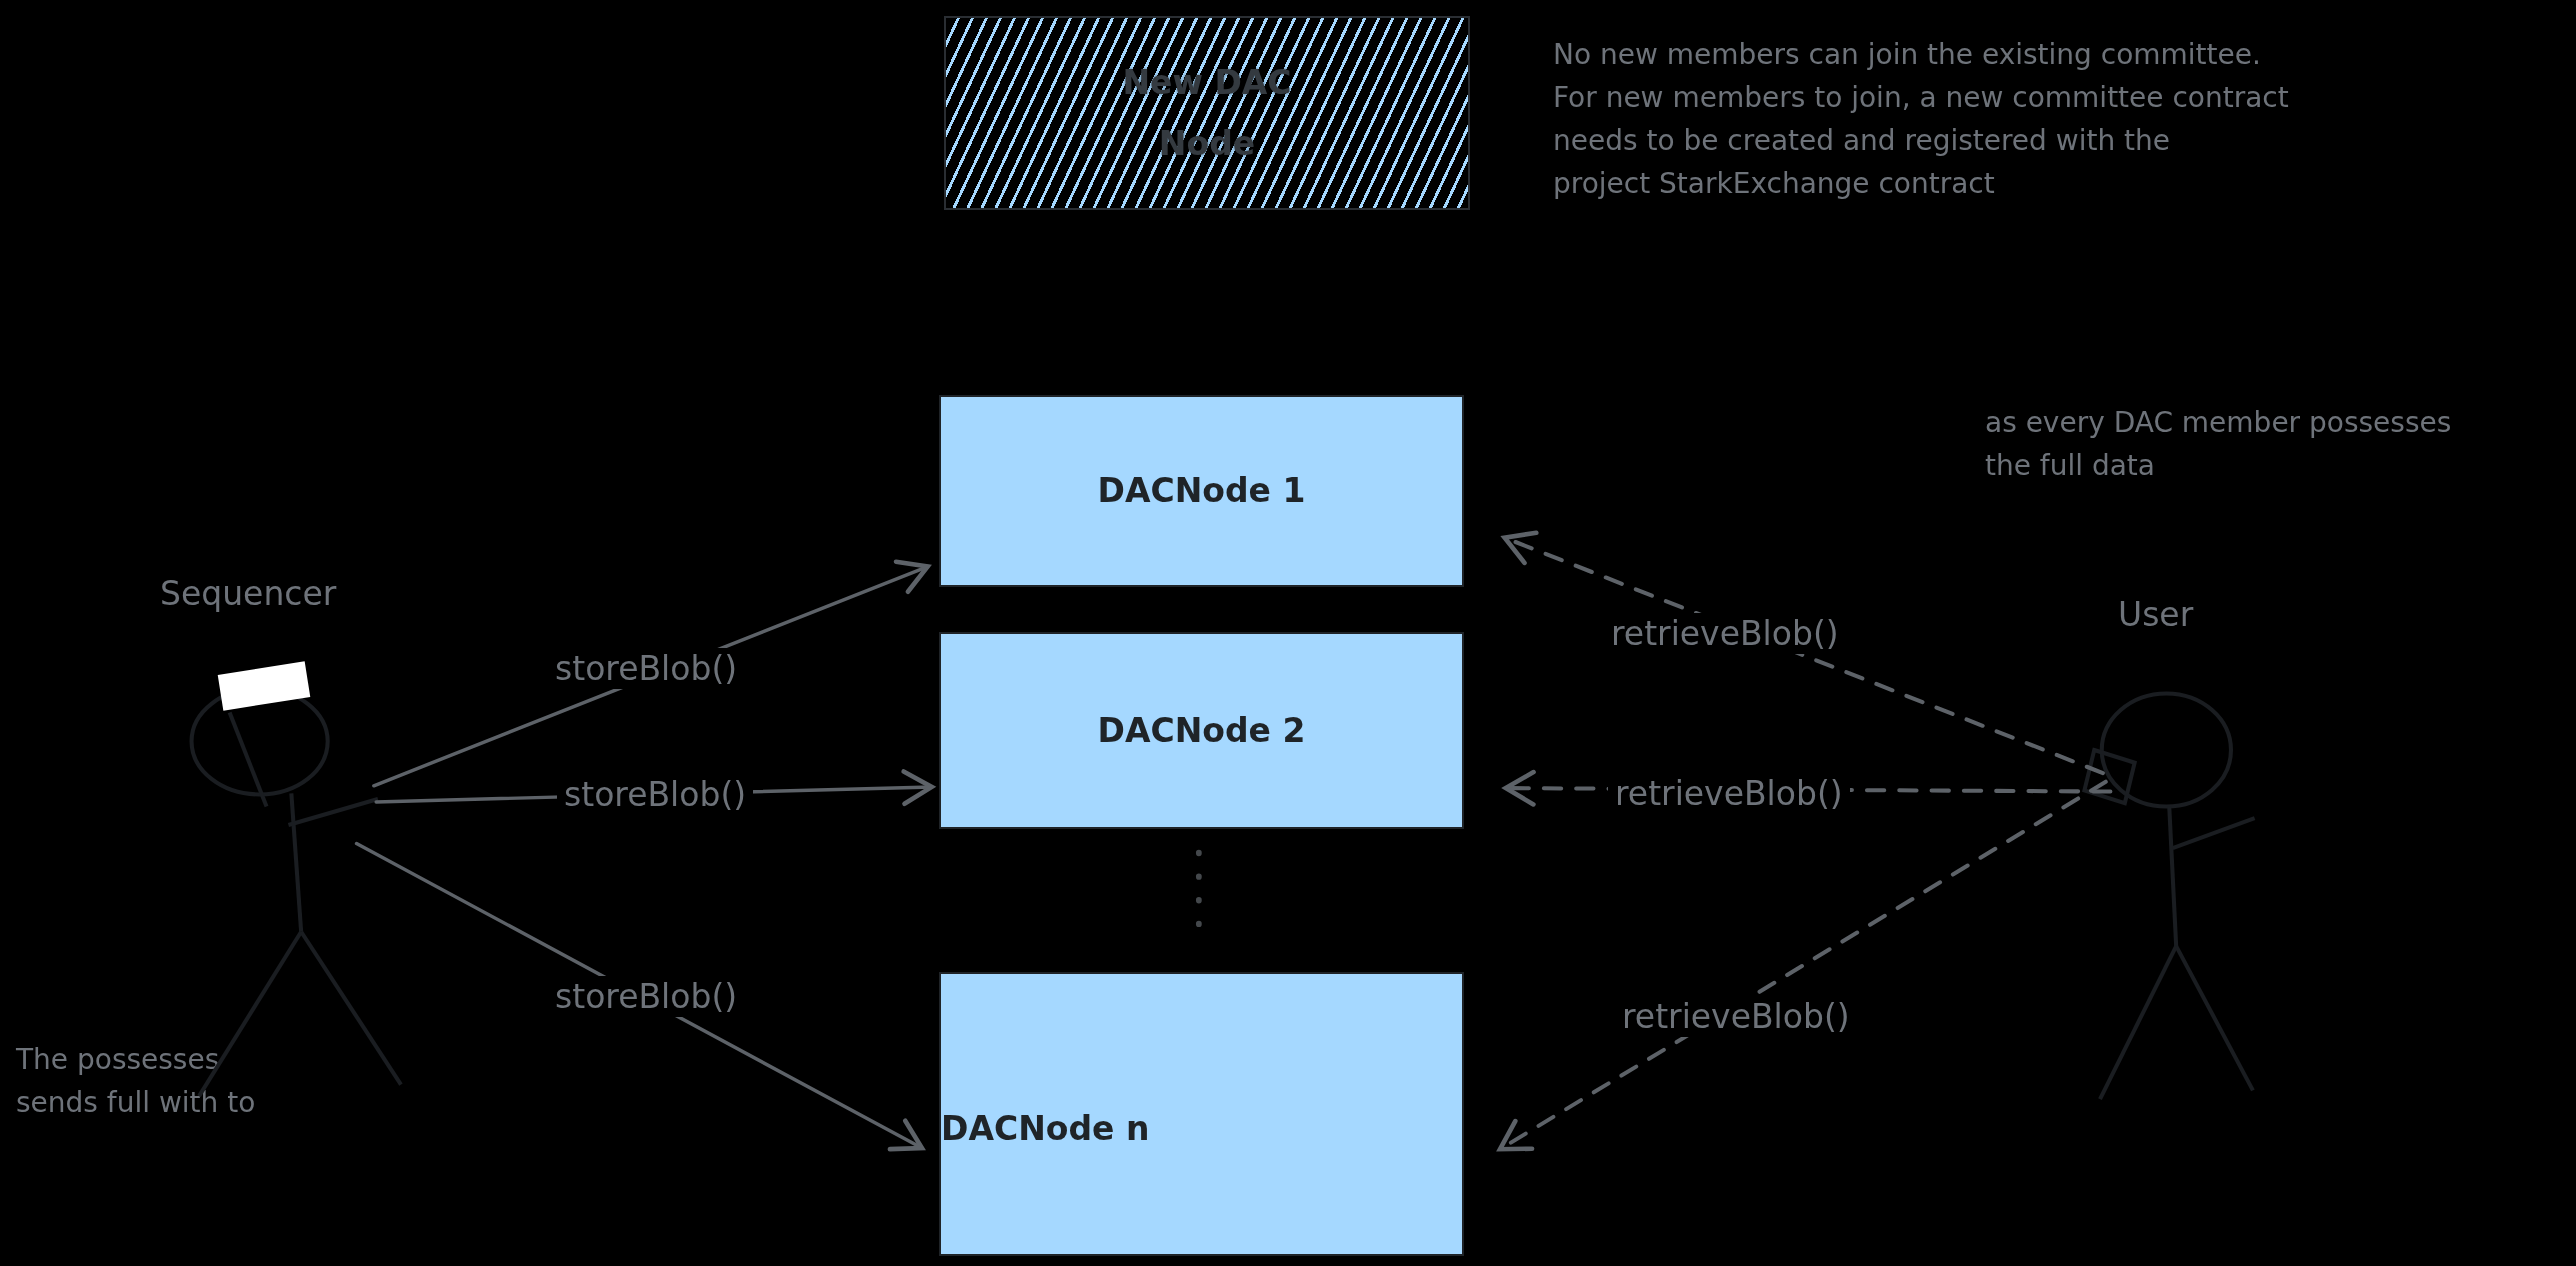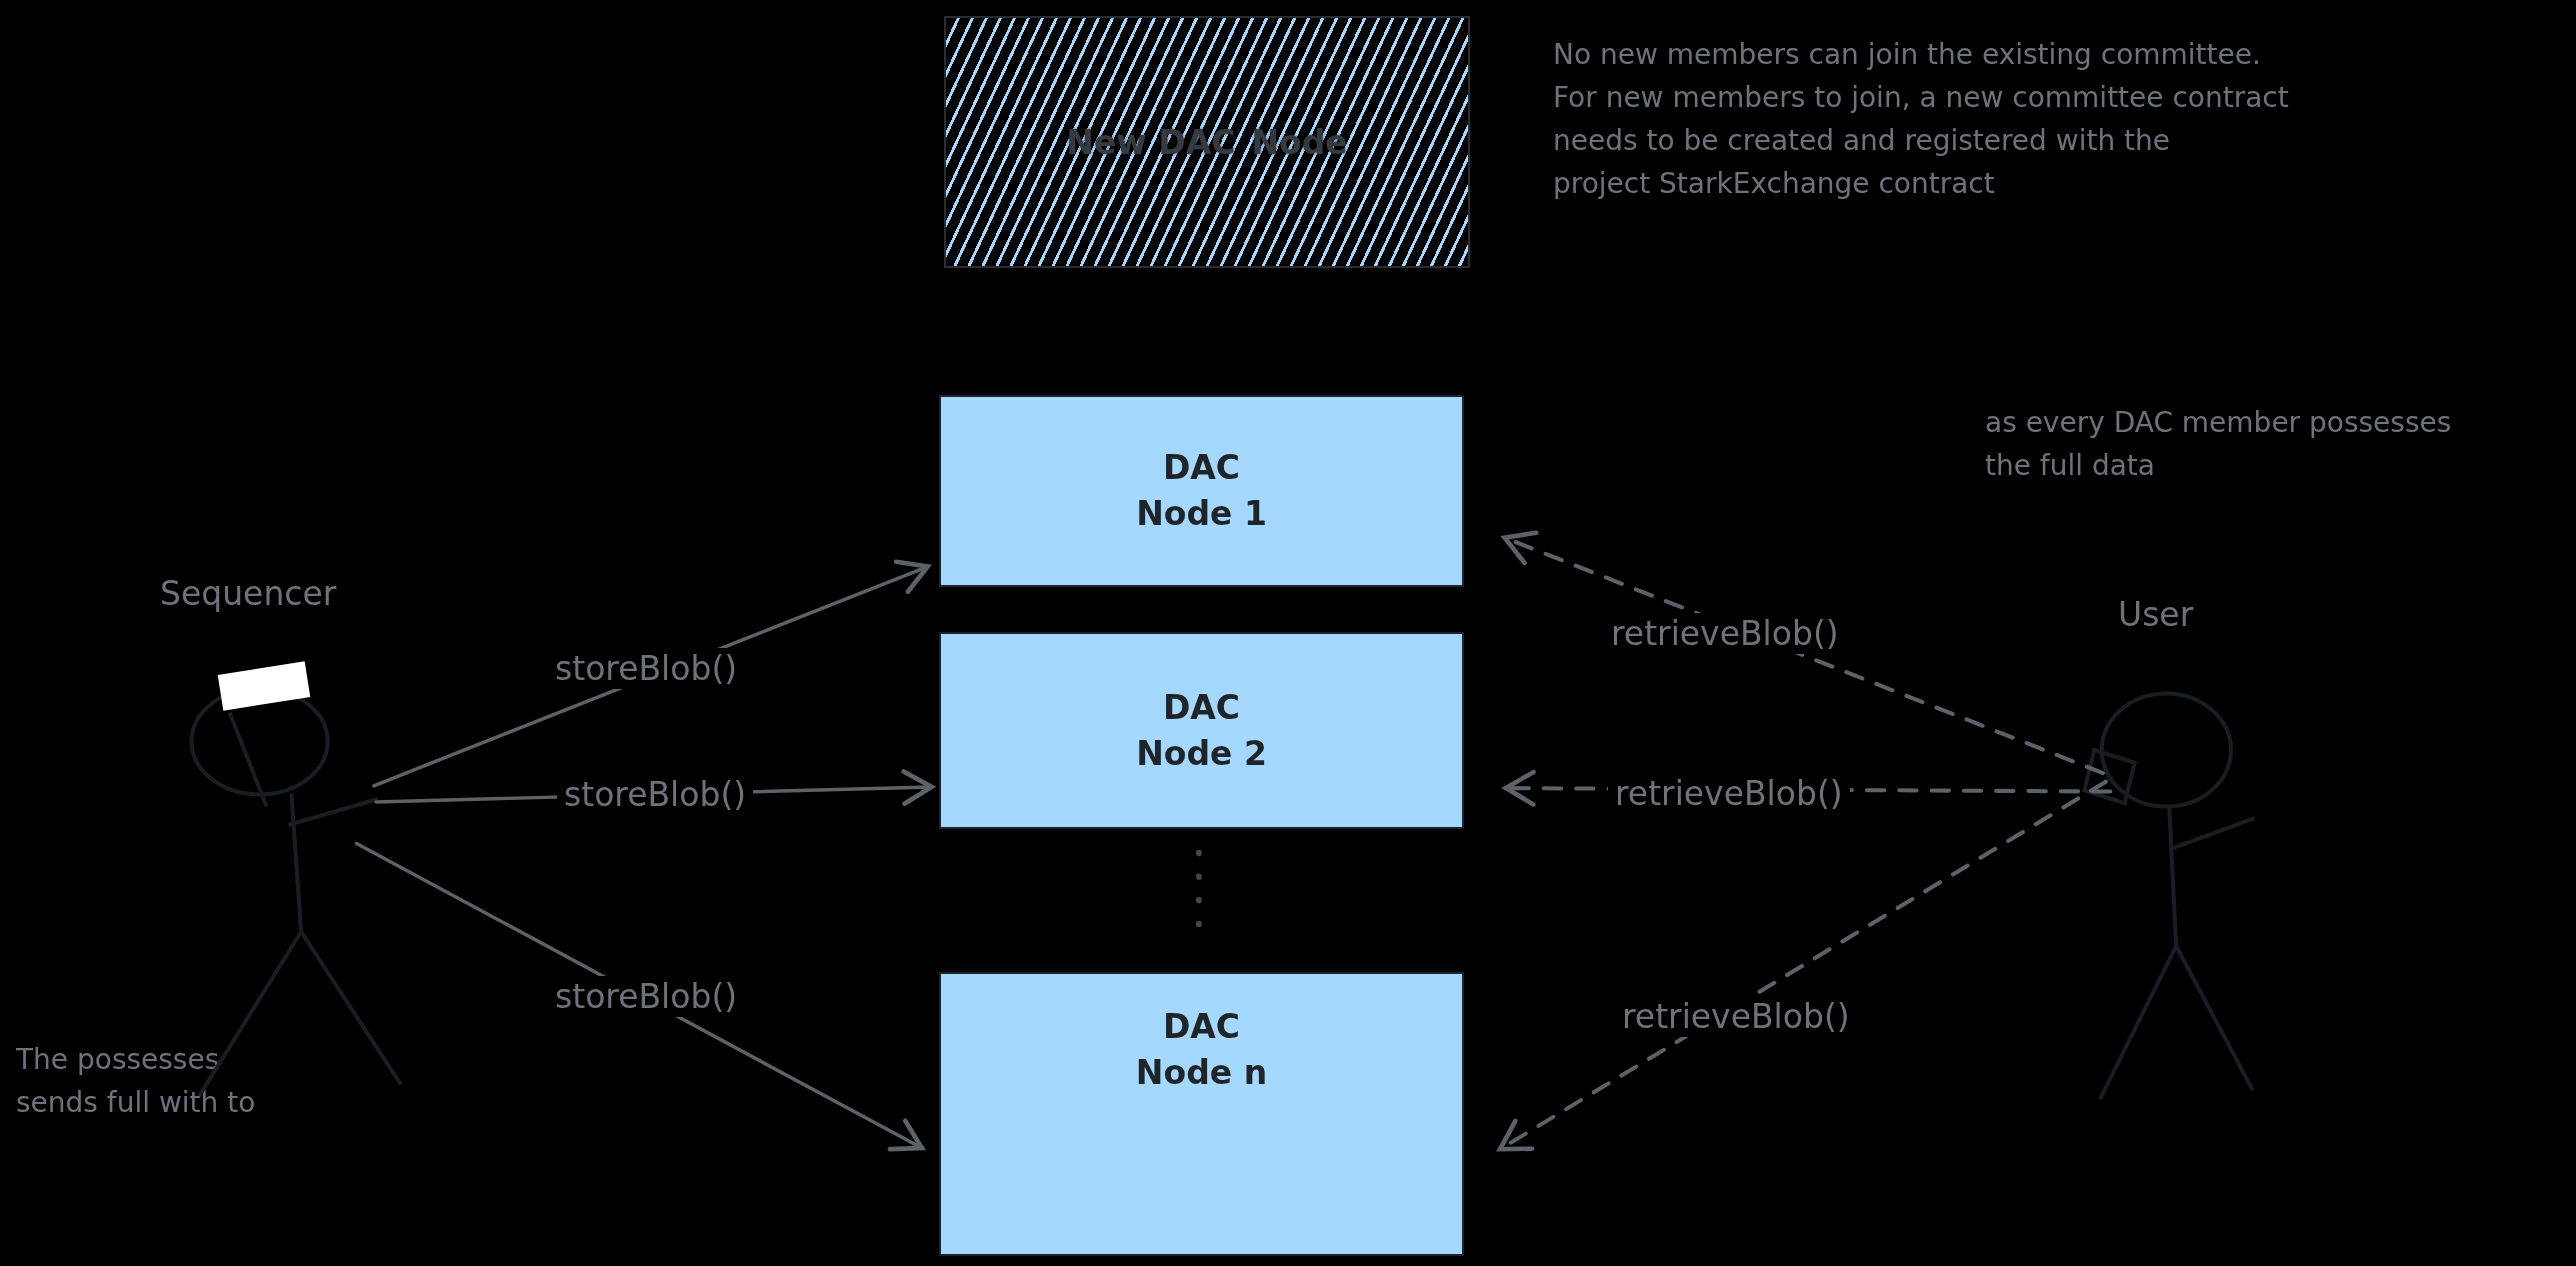--- a/index.html
+++ b/index.html
@@ -16,32 +16,32 @@
   }
   #stage {
     position: absolute;
     inset: 0;
     background: #000000;
   }
   
   .hatch-box {
     position: absolute;
     left: 944px; top: 16px;
-    width: 526px; height: 252px;
+    width: 526px; height: 194px;
     box-sizing: border-box;
     border: 2.9px solid #2a2e33;
     background: repeating-linear-gradient(
       115deg,
       rgba(0,0,0,0) 0px,
       rgba(0,0,0,0) 9.8px,
       #a5d8ff 9.8px,
       #a5d8ff 12.7px
     );
     display: flex;
-    flex-direction: row;
+    flex-direction: column;
     align-items: center;
     justify-content: center;
     text-align: center;
     gap: 16px;
   }
   .hatch-box .line {
     color: #343a40;
     font-size: 33px;
     line-height: 45px;
     font-weight: bold;
@@ -49,21 +49,21 @@
   }
   
   .node-box {
     position: absolute;
     left: 939px;
     width: 525px;
     box-sizing: border-box;
     background: #a5d8ff;
     border: 2.9px solid #1f2327;
     display: flex;
-    flex-direction: column;
+    flex-direction: row;
     align-items: center;
     justify-content: center;
     text-align: center;
   }
   .node-box .line {
     color: #1f2428;
     font-size: 33px;
     line-height: 46px;
     font-weight: bold;
   }

